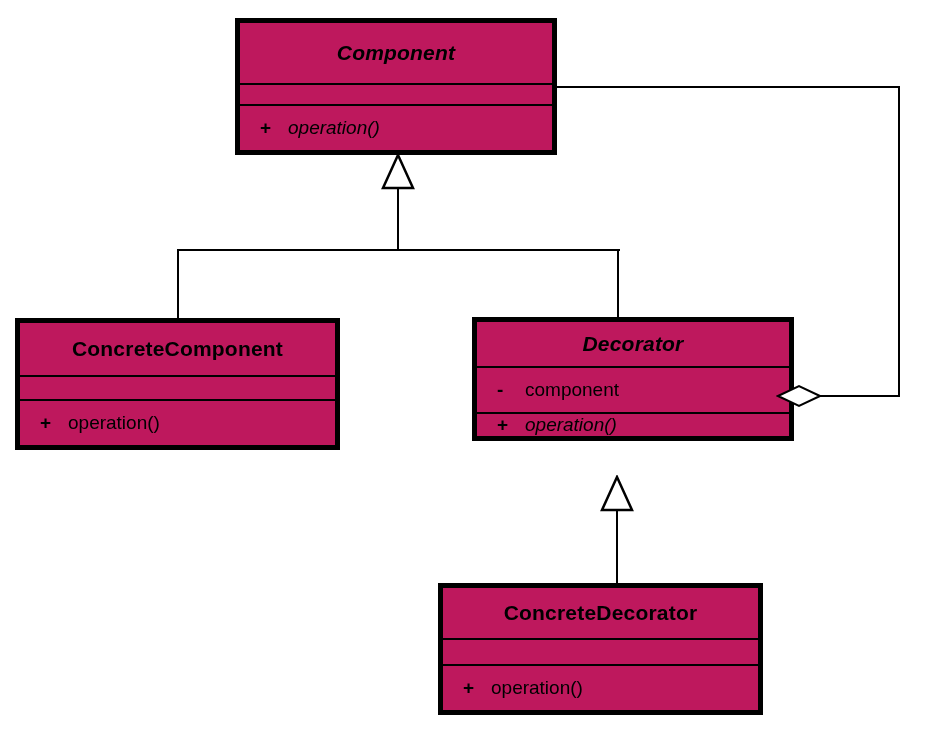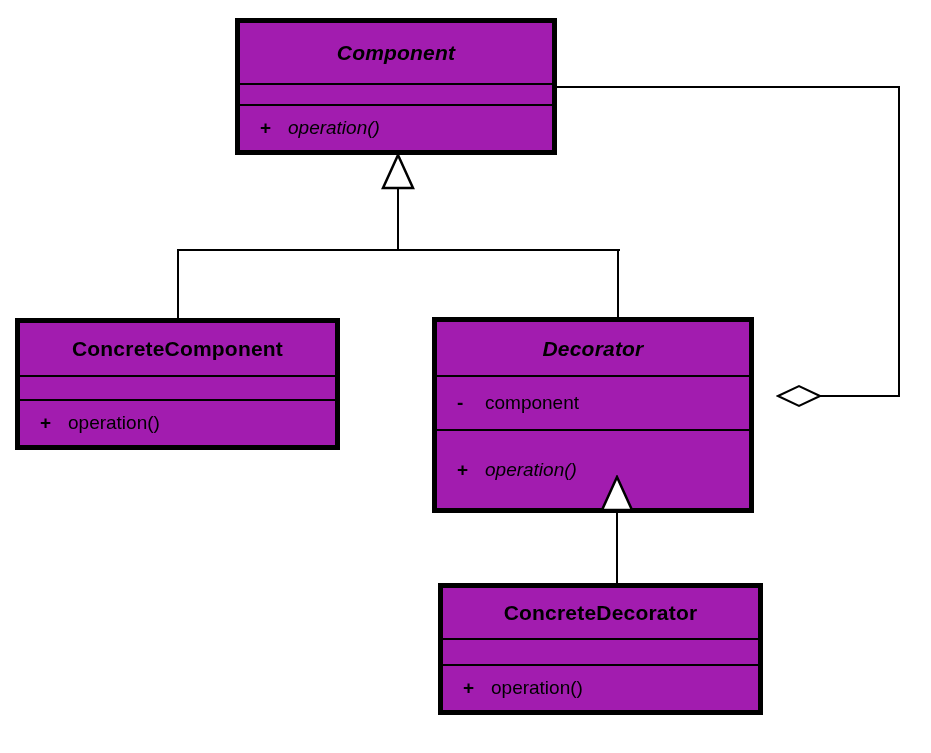--- a/index.html
+++ b/index.html
@@ -10,21 +10,21 @@
     background: #ffffff;
     font-family: "Liberation Sans", sans-serif;
     color: #000000;
     overflow: hidden;
   }
   .line { position: absolute; background: #000000; }
   .shape { position: absolute; line-height: 0; }
   .uml-box {
     position: absolute;
     box-sizing: border-box;
-    background: #a21caf;
+    background: #be185d;
     border: 5px solid #000000;
     display: flex;
     flex-direction: column;
   }
   .uml-title {
     display: flex;
     align-items: center;
     justify-content: center;
     font-weight: bold;
     font-size: 21px;
@@ -76,21 +76,21 @@
 
   <div class="uml-box" style="left:15px; top:318px; width:325px; height:132px;">
     <div class="uml-title" style="height:52px;">ConcreteComponent</div>
     <div class="uml-section" style="height:22px;"></div>
     <div class="uml-section grow">
       <span class="vis">+</span>
       <span class="member-name">operation()</span>
     </div>
   </div>
 
-  <div class="uml-box" style="left:432px; top:317px; width:322px; height:196px;">
+  <div class="uml-box" style="left:472px; top:317px; width:322px; height:124px;">
     <div class="uml-title abstract" style="height:53px;">Decorator</div>
     <div class="uml-section" style="height:52px;">
       <span class="vis">-</span>
       <span class="member-name">component</span>
     </div>
     <div class="uml-section grow">
       <span class="vis">+</span>
       <span class="member-name italic-member">operation()</span>
     </div>
   </div>

